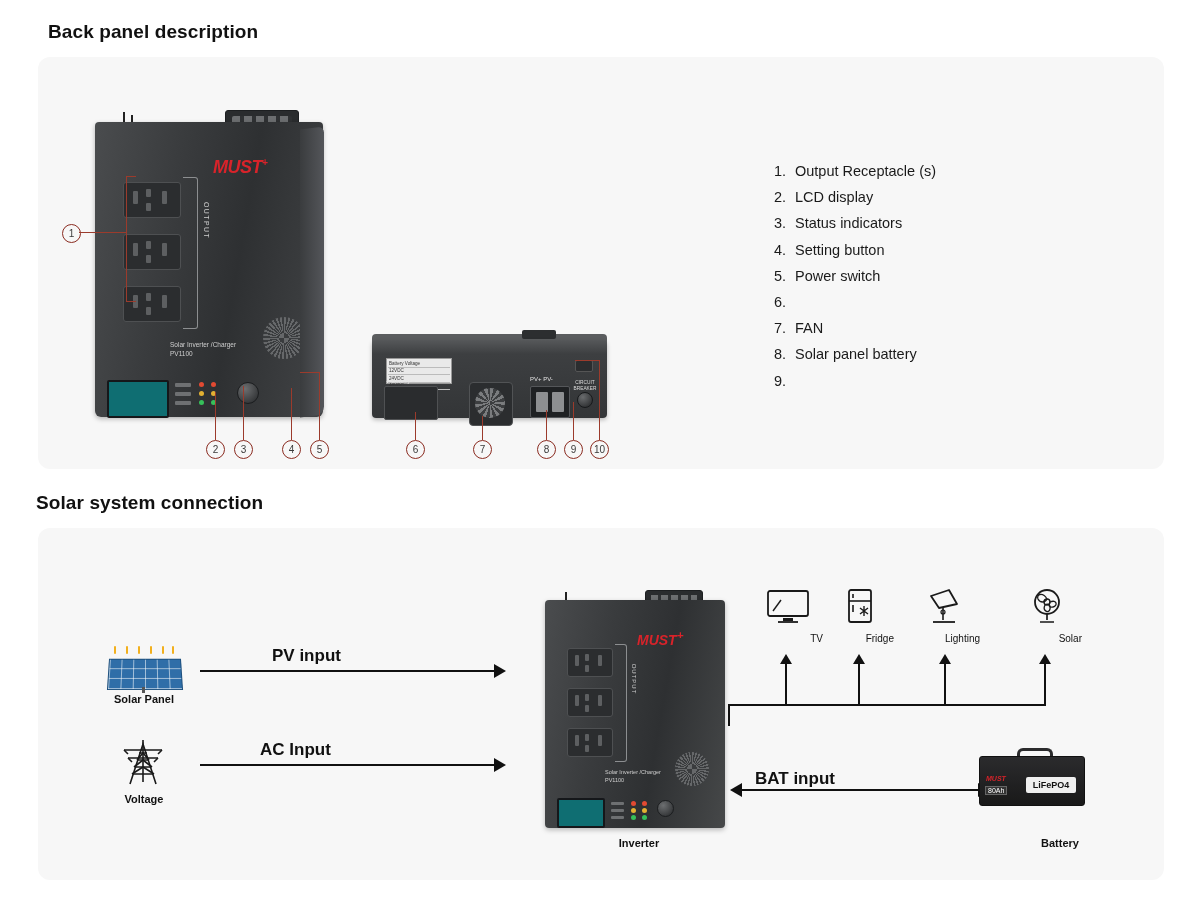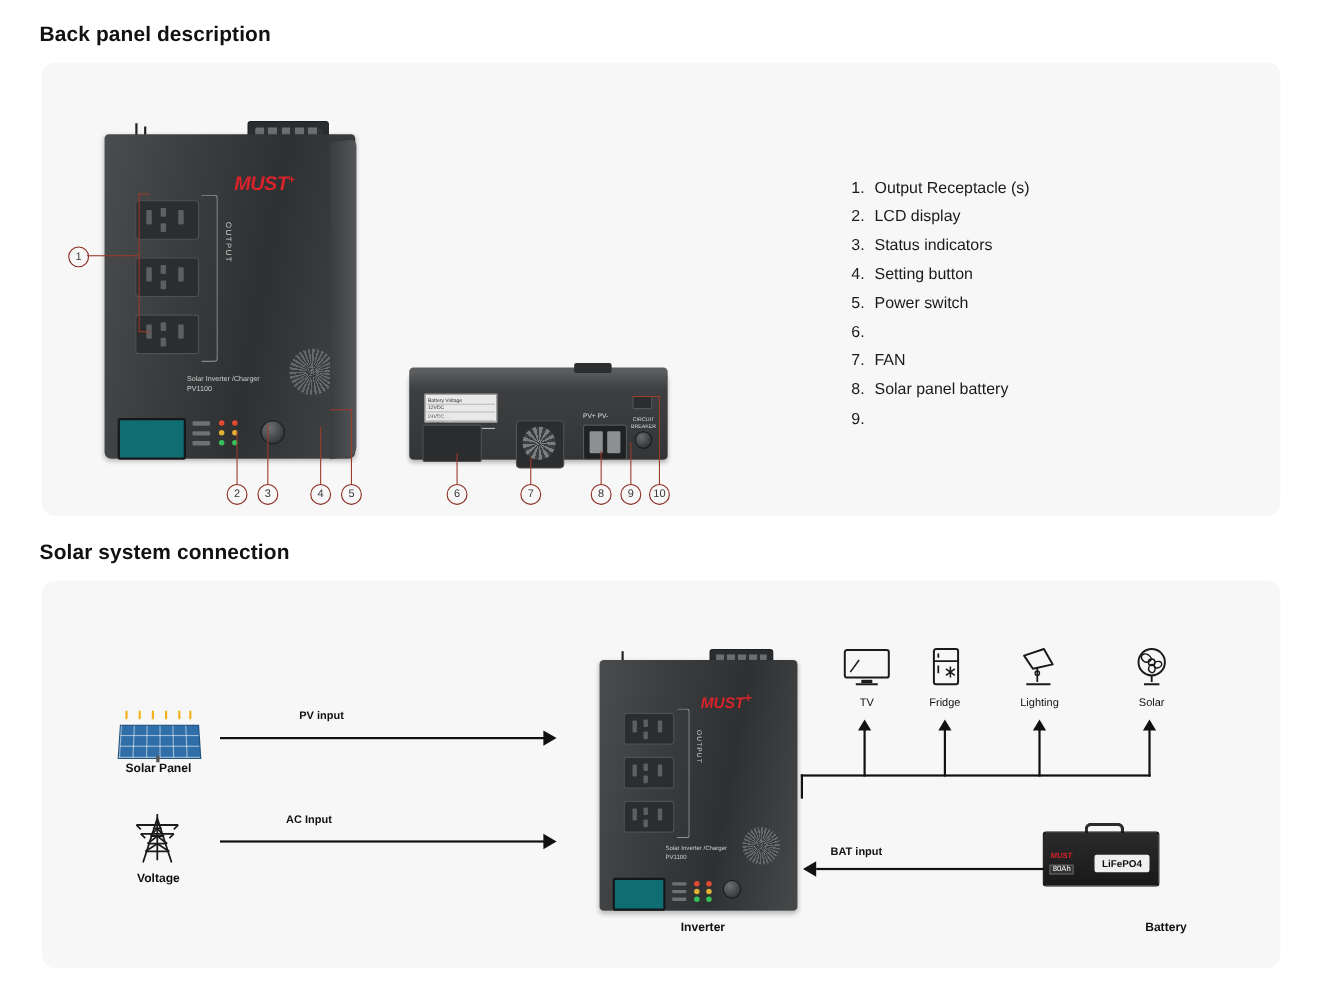--- a/index.html
+++ b/index.html
@@ -10,21 +10,21 @@
     color:#1a1a1a;
     overflow:hidden;
     position:relative;
   }
   .section-title{
     font-size:19px;
     font-weight:bold;
     color:#111;
     letter-spacing:.1px;
   }
-  #title1{position:absolute;left:36px;top:21px;}
+  #title1{position:absolute;left:48px;top:21px;}
   #title2{position:absolute;left:36px;top:492px;}
 
   .panel{
     position:absolute;
     background:#f7f7f7;
     border-radius:12px;
   }
   #panel1{left:38px;top:57px;width:1126px;height:412px;}
   #panel2{left:38px;top:528px;width:1126px;height:352px;}
 
@@ -180,21 +180,21 @@
     border:1px solid #8a2b20;color:#3a3a3a;font-size:10px;
     display:flex;align-items:center;justify-content:center;background:#f7f7f7;
   }
   .lead{position:absolute;background:#9b3b2c;}
   .lead.v{width:1px;}
   .lead.h{height:1px;}
 
   
   .bd{position:absolute;}
   .bdlabel{position:absolute;font-size:11px;font-weight:bold;color:#111;text-align:center;}
-  .flowlabel{position:absolute;font-size:10px;font-weight:bold;color:#111;}
+  .flowlabel{position:absolute;font-size:17px;font-weight:bold;color:#111;}
 
   
   #solar{left:108px;top:646px;width:72px;height:46px;}
   #solar .panel-grid{
     position:absolute;left:0;top:12px;width:72px;height:30px;
     background:#2f6ea8;
     background-image:
       linear-gradient(90deg,rgba(255,255,255,.55) 1px,transparent 1px),
       linear-gradient(0deg,rgba(255,255,255,.55) 1px,transparent 1px);
     background-size:12px 10px;
@@ -240,24 +240,24 @@
   #inv .vent{
     position:absolute;left:130px;top:152px;width:34px;height:34px;border-radius:50%;
     background:repeating-conic-gradient(from 0deg,#6e7072 0deg 6deg,#3a3c3e 6deg 12deg);opacity:.85;
   }
   #inv .lcd{position:absolute;left:12px;top:198px;width:44px;height:26px;background:#0f6e72;border:2px solid #15171a;border-radius:2px;}
   #inv .knob{position:absolute;left:112px;top:200px;width:15px;height:15px;border-radius:50%;background:radial-gradient(circle at 35% 30%,#6d6f71,#242628);border:1px solid #1b1d1f;}
   #inv .btnrow b{position:absolute;width:13px;height:3px;background:#6e7072;border-radius:1px;display:block;}
 
   
   .appl{position:absolute;text-align:center;width:70px;}
-  .appl .cap{font-size:10px;color:#111;margin-top:3px;}
-
-  
-  #battery{left:948px;top:748px;width:84px;height:58px;text-decoration:underline;}
+  .appl .cap{font-size:10px;color:#111;margin-top:3px;text-align:right;}
+
+  
+  #battery{left:979px;top:748px;width:84px;height:58px;text-decoration:underline;}
   #battery .case{
     position:absolute;left:0;top:8px;width:104px;height:48px;
     background:linear-gradient(180deg,#2b2b2d,#191919);border-radius:3px;border:1px solid #111;
   }
   #battery .handle{
     position:absolute;left:38px;top:0px;width:30px;height:12px;border:3px solid #2b2b2d;border-bottom:none;border-radius:6px 6px 0 0;
   }
   #battery .lifepo{
     position:absolute;left:46px;top:20px;width:50px;height:16px;background:#efefef;color:#111;
     font-size:9px;font-weight:bold;display:flex;align-items:center;justify-content:center;border-radius:2px;

